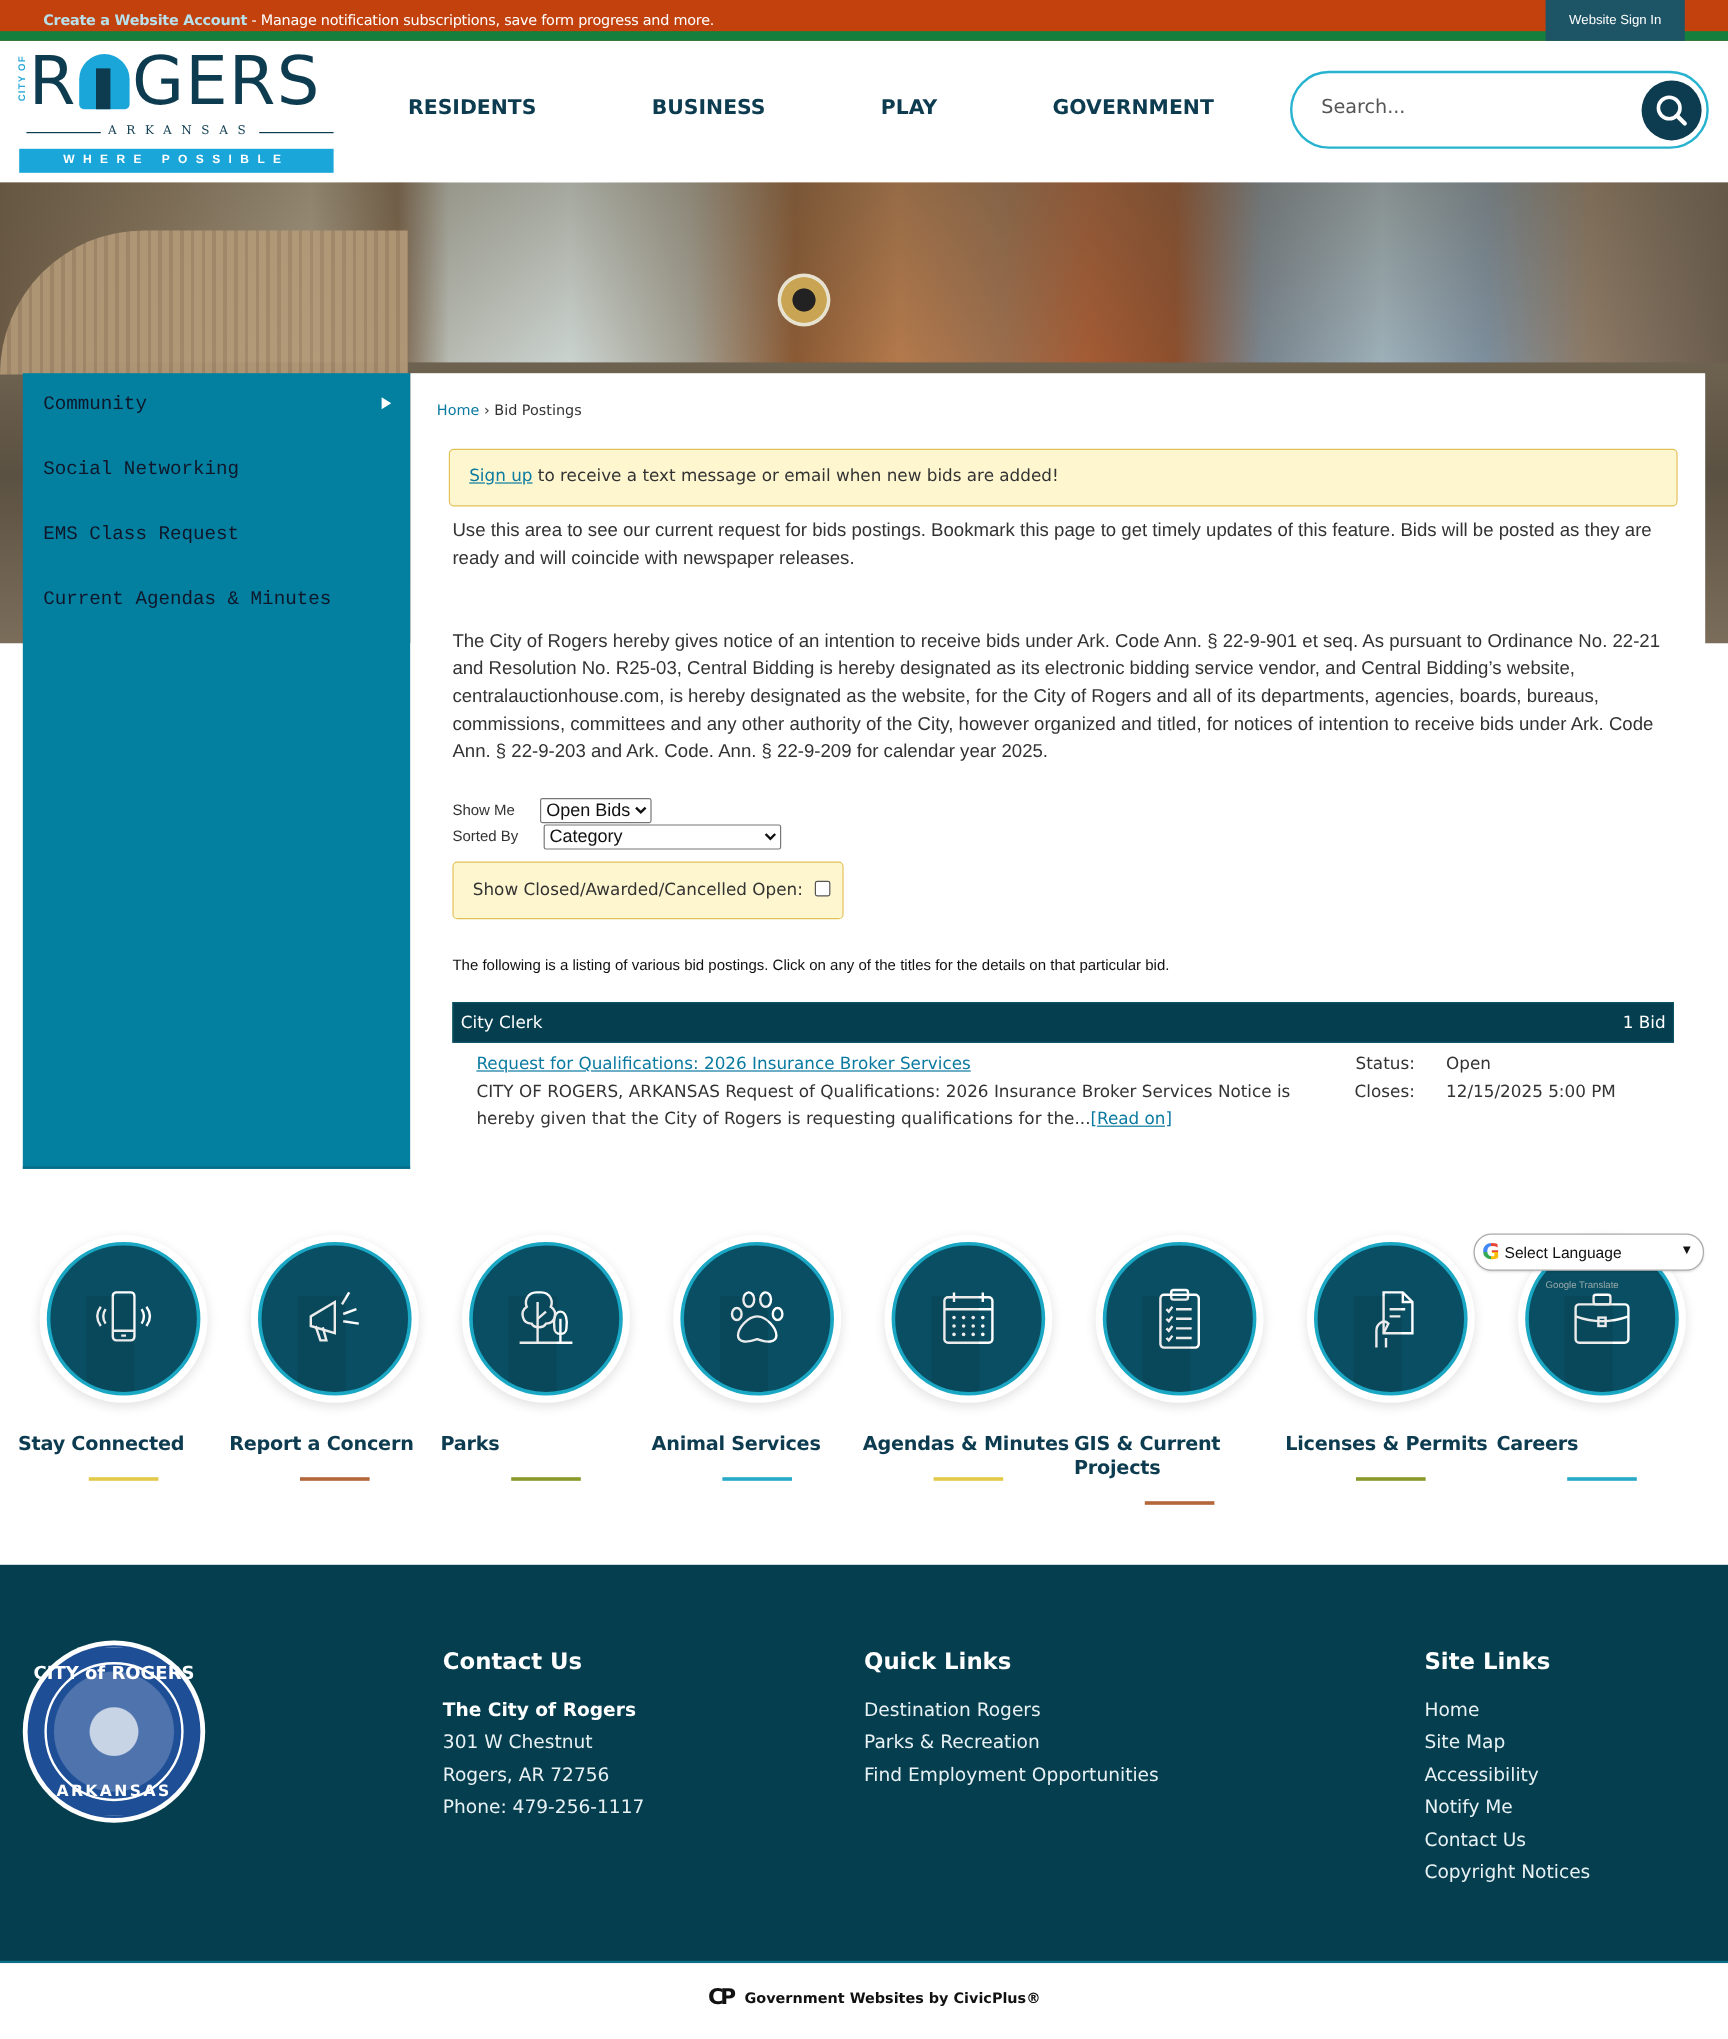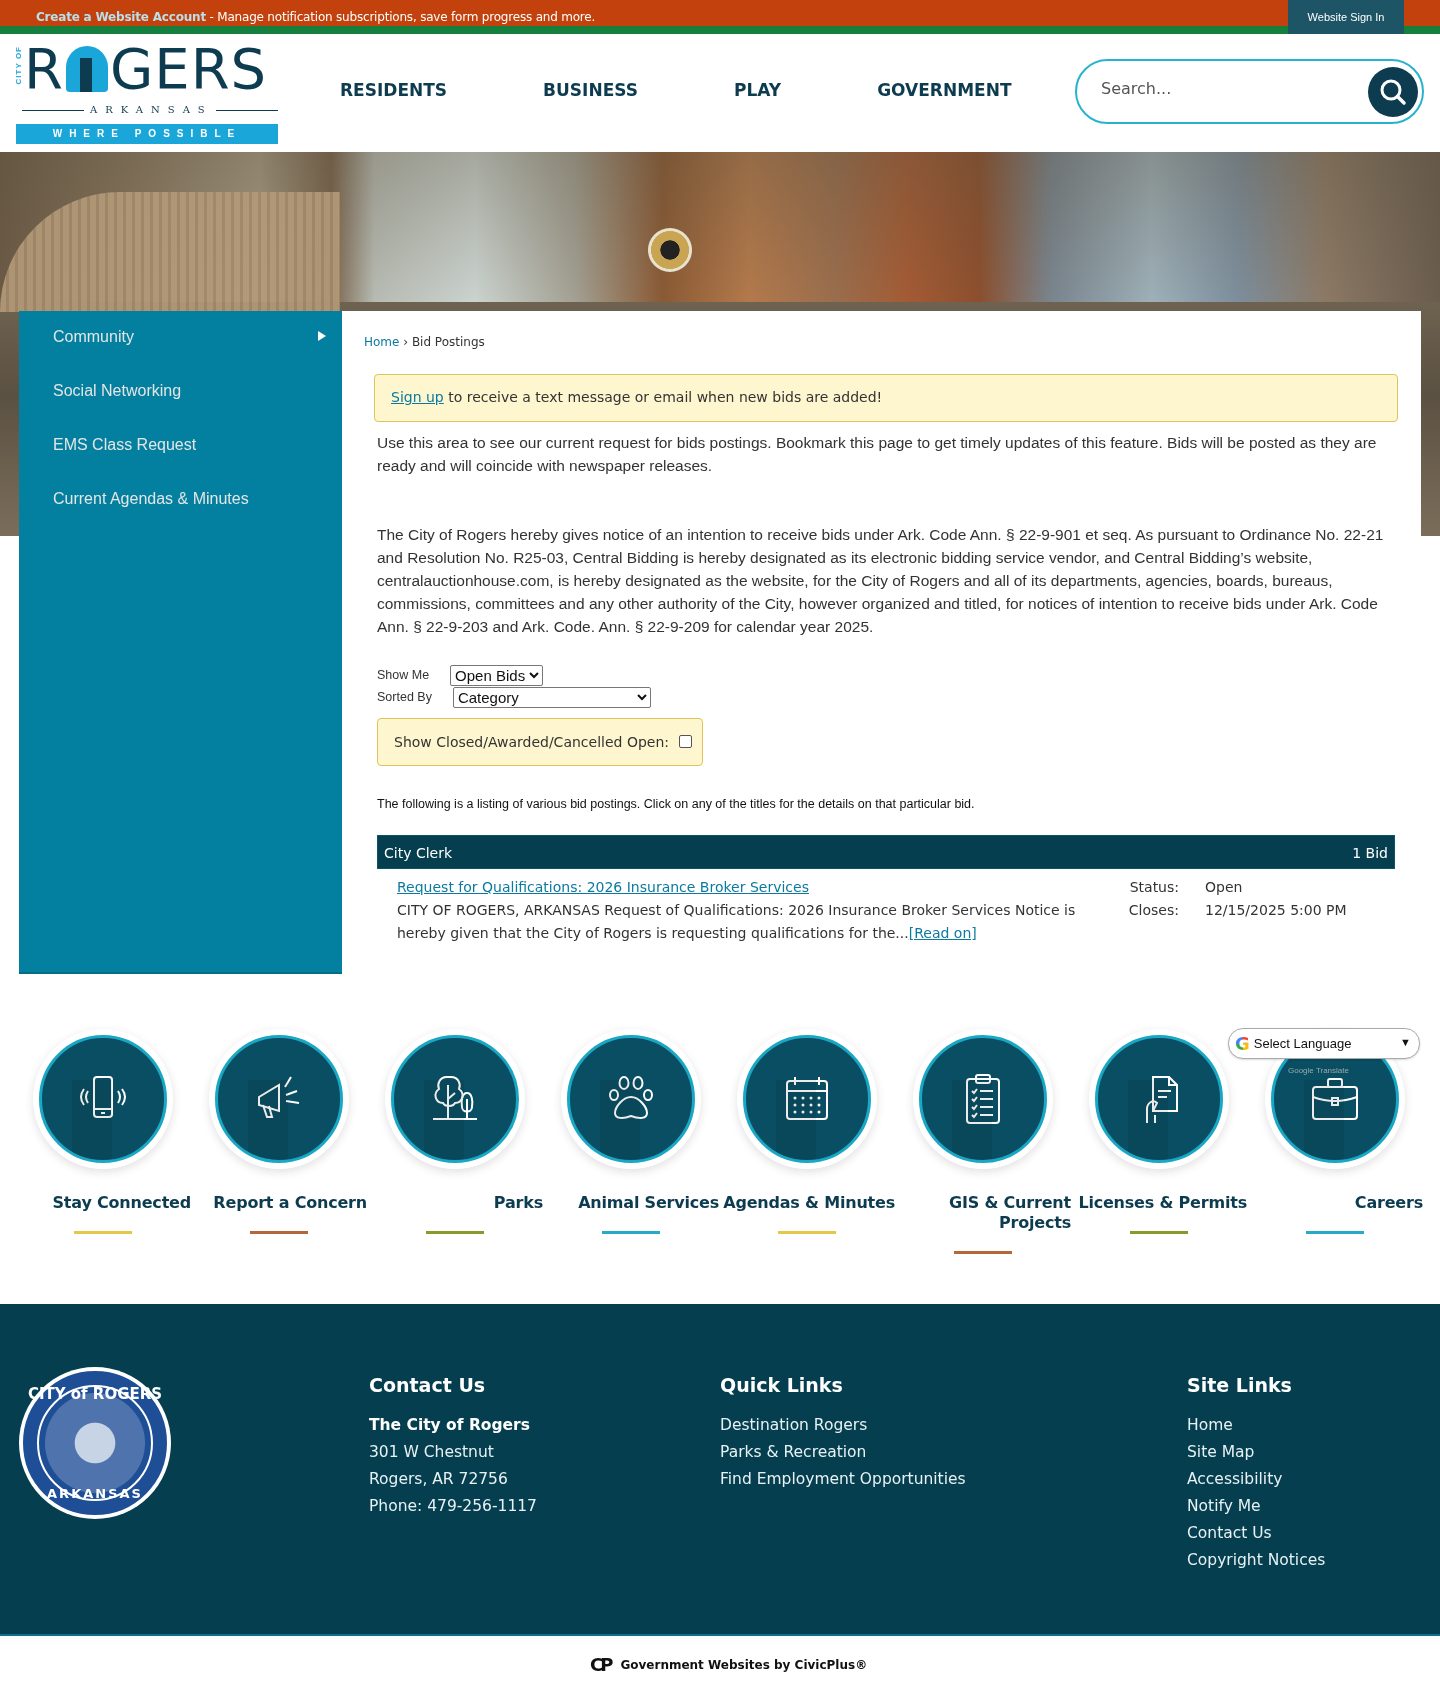--- a/index.html
+++ b/index.html
@@ -40,21 +40,21 @@
     background:
       linear-gradient(90deg, rgba(0,0,0,0) 0, rgba(0,0,0,0) 100%),
       linear-gradient(90deg, #6b5a45 0%, #8c7a62 10%, #a89c86 18%, #7a644c 23%, #b9bdb5 26%, #cdd6d2 33%, #a4a194 40%, #8b5a34 46%, #b57a4c 52%, #9b6e4d 58%, #a55b34 63%, #8d4f2d 68%, #7a8690 73%, #9fb2bb 80%, #7d8f9e 86%, #8d7a66 92%, #6a5c4e 100%); }
   .banner .sky { position: absolute; left: 0; top: 0; width: 100%; height: 160px; background: linear-gradient(180deg, rgba(90,80,60,0.35), rgba(0,0,0,0)); }
   .banner .ground { position: absolute; left: 0; top: 150px; width: 100%; height: 234px; background: linear-gradient(180deg, #6e6250 0%, #5b5142 40%, #7b6d5a 100%); }
   .banner .eye { position: absolute; left: 648px; top: 76px; width: 44px; height: 44px; border-radius: 50%; background: radial-gradient(circle, #222 0 30%, #c9a453 32% 60%, #e7e2cf 62%); }
   .banner .fence { position: absolute; left: 0; top: 40px; width: 340px; height: 120px; background: repeating-linear-gradient(90deg, #b49a78 0 6px, #a3896a 6px 9px); border-radius: 140px 0 0 0; opacity: 0.9; }
 
   
   .sidenav { position: absolute; left: 19px; top: 311px; width: 323px; height: 663px; background: #0380a0; border-bottom: 2px solid #066d88; }
-  .sidenav .item { position: relative; height: 54px; padding-left: 34px; padding-top: 17px; font-family: Liberation Sans, sans-serif; font-size: 16px; color: #e5e5e5; }
+  .sidenav .item { position: relative; height: 54px; padding-left: 17px; padding-top: 17px; font-family: Liberation Mono, monospace; font-size: 16px; color: #0f172a; }
   .sidenav .item .arrow { position: absolute; right: 16px; top: 20px; width: 0; height: 0; border-top: 5px solid transparent; border-bottom: 5px solid transparent; border-left: 8px solid #fff; }
 
   
   .content { position: absolute; left: 342px; top: 311px; width: 1079px; height: 663px; background: #fff; }
   .breadcrumb { position: absolute; left: 22px; top: 24px; font-family: "DejaVu Sans", sans-serif; font-size: 12px; color: #333; }
   .breadcrumb a { color: #0b7aa0; text-decoration: none; }
   .alert { position: absolute; left: 32px; top: 63px; width: 1024px; height: 48px; background: #fef6cf; border: 1px solid #e3c25a; border-radius: 4px; font-family: "DejaVu Sans", sans-serif; font-size: 14px; color: #333; padding: 14px 0 0 16px; }
   .alert a { color: #0b7aa0; text-decoration: underline; }
   .para { position: absolute; left: 35px; width: 1020px; font-size: 15.5px; line-height: 23px; color: #333; }
   .p1 { top: 120px; }
@@ -77,21 +77,21 @@
 
   .bid { position: absolute; left: 55px; top: 565px; width: 1000px; font-family: "DejaVu Sans", sans-serif; font-size: 14px; color: #333; line-height: 23px; }
   .bid .title { color: #0b7aa0; text-decoration: underline; }
   .bid .desc { width: 730px; margin-top: 0; }
   .bid .desc a { color: #0b7aa0; text-decoration: underline; }
   .bid .meta { position: absolute; left: 730px; top: 0; }
   .bid .meta .lbl { display: inline-block; width: 52px; text-align: right; margin-right: 26px; }
 
   
   .quick { position: absolute; top: 1035px; left: 0; width: 1440px; height: 220px; }
-  .qi { position: absolute; top: 0; width: 176px; text-align: right; }
+  .qi { position: absolute; top: 0; width: 176px; text-align: left; }
   .qi .circle { width: 128px; height: 128px; margin: 0 auto; border-radius: 50%; background: #0a4e63; border: 3px solid #1aa7c4; box-shadow: 0 0 0 6px #fff, 0 3px 10px 6px rgba(0,0,0,0.12); display: flex; align-items: center; justify-content: center; position: relative; overflow: hidden; }
   .qi .circle::before { content: ""; position: absolute; left: 30px; bottom: -10px; width: 40px; height: 90px; background: rgba(0,0,0,0.08); }
   .qi .lbl { font-family: "DejaVu Sans", sans-serif; font-size: 16px; font-weight: bold; color: #0d3b4f; margin-top: 30px; line-height: 20px; letter-spacing: -0.2px; }
   .qi .line { width: 58px; height: 3px; margin: 18px auto 0; }
 
   .lang { position: absolute; left: 1228px; top: 1028px; width: 192px; height: 31px; border: 1px solid #aaa; border-radius: 15px; background: #fff; font-size: 13px; color: #111; display: flex; align-items: center; padding-left: 6px; box-shadow: 0 1px 2px rgba(0,0,0,0.15); }
   .lang .g { font-weight: bold; font-size: 18px; margin-right: 4px; font-family: "DejaVu Sans", sans-serif; background: conic-gradient(#ea4335 0 25%, #fbbc05 0 50%, #34a853 0 75%, #4285f4 0); -webkit-background-clip: text; background-clip: text; color: transparent; }
   .lang .chev { position: absolute; right: 8px; top: 7px; font-size: 11px; }
   .lang-powered { position: absolute; left: 1288px; top: 1066px; font-size: 8px; color: #9aa; }
 

